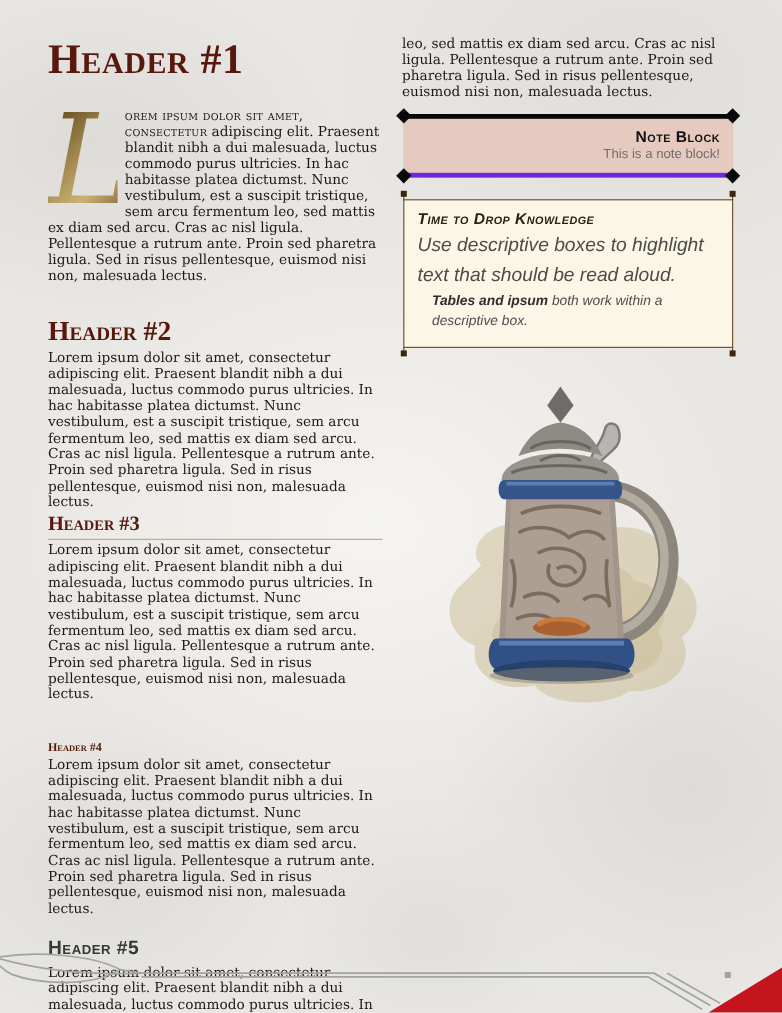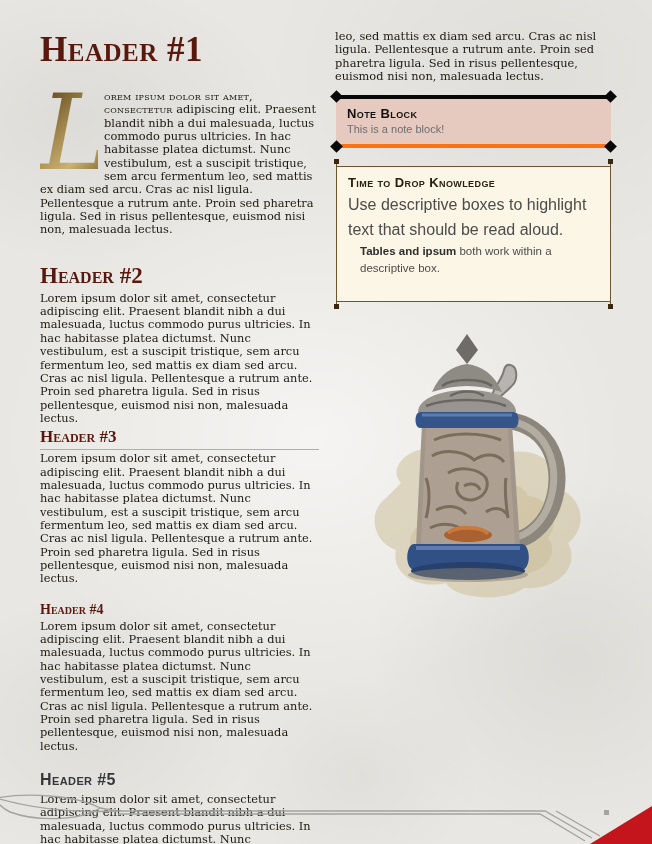--- a/index.html
+++ b/index.html
@@ -16,47 +16,47 @@
       radial-gradient(ellipse 200px 160px at 55% 92%, rgba(120,118,112,.07), transparent 60%);
   }
   .page{position:absolute;left:40px;top:30px;width:574px;display:flex;gap:16px;}
   .col{width:279px;flex:0 0 279px;}
 
   
   h1,h2,h3,h4{font-family:"Liberation Serif",serif;font-variant:small-caps;color:#58180d;margin:0;font-weight:700;}
   h1{font-size:35px;letter-spacing:.5px;margin-bottom:20px;}
   h2{font-size:23px;margin-top:24px;margin-bottom:3px;}
   h3{font-size:17px;margin-top:0;margin-bottom:2px;border-bottom:1px solid #c9ad6a;padding-bottom:2px;}
-  h4{font-size:14px;margin-top:16px;margin-bottom:2px;}
+  h4{font-size:10px;margin-top:32px;margin-bottom:2px;}
   .h5{font-family:"Liberation Sans",sans-serif;font-variant:small-caps;font-weight:700;font-size:16px;color:#35373b;letter-spacing:.4px;margin-top:18px;margin-bottom:4px;}
 
   p.body{font-size:11.4px;line-height:1.17;color:#1d1914;margin:0 0 2px 0;}
   .lead{font-variant:small-caps;letter-spacing:.2px;}
 
   
   .dropcap{
     float:left;font-family:"DejaVu Serif",serif;font-style:italic;font-weight:400;
     font-size:104px;line-height:82px;height:90px;width:58px;margin:2px 6px 0 0;
     color:#8a6d3b;
     background:linear-gradient(135deg,#6e5526 10%,#a98e54 45%,#c9b274 70%,#7c632f 100%);
     -webkit-background-clip:text;background-clip:text;-webkit-text-fill-color:transparent;
   }
 
   
-  .noteblock{position:relative;background:#e6cabf;border-top:4px solid #080808;border-bottom:4px solid #f97316;
-    padding:7px 11px 9px 11px;margin:12px 3px 0 1px;width:auto;}
+  .noteblock{position:relative;background:#e6cabf;border-top:4px solid #080808;border-bottom:4px solid #6d28d9;
+    padding:7px 11px 9px 11px;margin:12px 3px 0 1px;width:auto;text-align:right;}
   .nb-corner{position:absolute;width:9px;height:9px;background:#080808;transform:rotate(45deg);}
   .nb-corner.tl{top:-7px;left:-4px;} .nb-corner.tr{top:-7px;right:-4px;}
   .nb-corner.bl{bottom:-7px;left:-4px;} .nb-corner.br{bottom:-7px;right:-4px;}
   .nb-title{font-family:"Liberation Sans",sans-serif;font-variant:small-caps;font-weight:700;font-size:13px;color:#111;letter-spacing:.4px;}
   .nb-body{font-family:"Liberation Sans",sans-serif;font-size:11px;color:#6e6e6e;margin-top:2px;}
 
   
   .dbox{position:relative;background:#fbf6e5;border-top:1px solid #6f5432;border-bottom:1px solid #6f5432;
-    padding:8px 12px 24px 12px;margin:18px 3px 0 1px;}
+    padding:8px 12px 12px 12px;margin:18px 3px 0 1px;font-style:italic;}
   .dbox-rail{position:absolute;top:-6px;bottom:-6px;width:1px;background:#6f5432;}
   .dbox-rail.left{left:0;} .dbox-rail.right{right:0;}
   .dbox-rail::before,.dbox-rail::after{content:"";position:absolute;left:-2px;width:5px;height:5px;background:#3a270f;}
   .dbox-rail::before{top:-2px;} .dbox-rail::after{bottom:-2px;}
   .db-title{font-family:"Liberation Sans",sans-serif;font-variant:small-caps;font-weight:700;font-size:13px;color:#2a2013;letter-spacing:.4px;}
   .db-body{font-family:"Liberation Sans",sans-serif;font-size:16px;line-height:1.55;color:#4c4c4c;margin-top:3px;}
   .db-line2{font-family:"Liberation Sans",sans-serif;font-size:11.5px;line-height:1.5;color:#4c4c4c;padding-left:12px;}
   .db-line2 b{color:#2e2e2e;}
 
   .illo{display:block;margin:26px auto 0 auto;}

